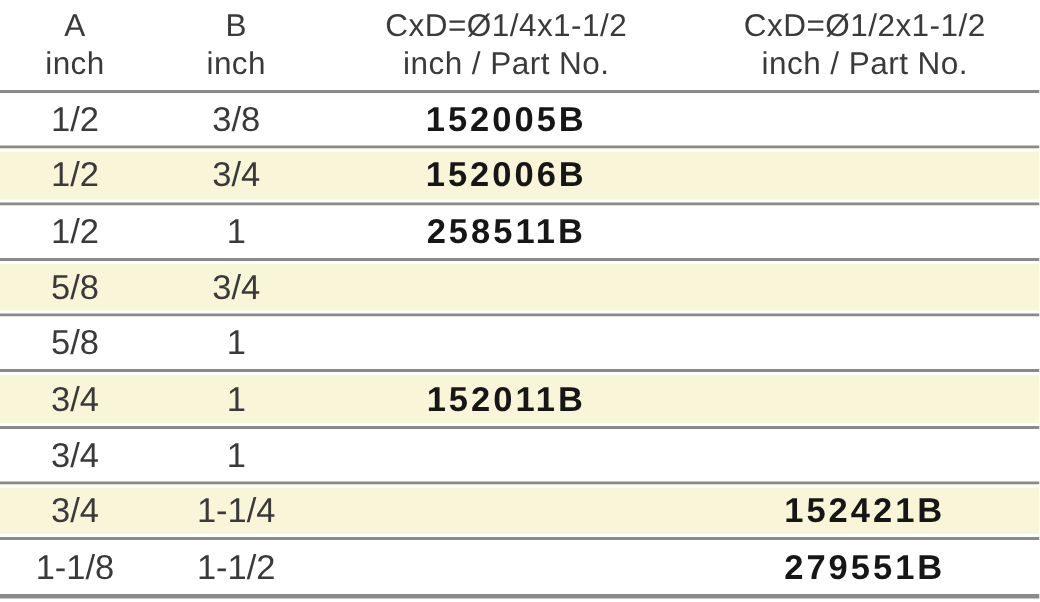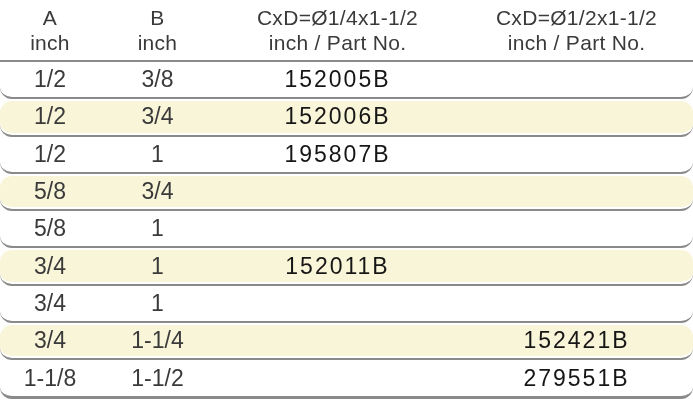--- a/index.html
+++ b/index.html
@@ -31,36 +31,35 @@
     line-height: 25px;
     letter-spacing: 0.3px;
   }
   .data-row {
     display: grid;
     grid-template-columns: 100px 115px 245px 233px;
     height: 35.3px;
     align-items: center;
     border-bottom: 2px solid var(--line, #8a8a8a);
     background: #ffffff;
-    border-radius: 12px;
   }
   .data-row.stripe {
     background: var(--stripe, #f9f5d8);
     box-shadow: inset 0 2px 0 #ffffff, inset 0 -2px 0 #ffffff;
   }
   .data-row:last-child {
     border-bottom-width: 3px;
   }
   .cell {
     text-align: center;
     color: #3a3a3a;
     font-size: 23px;
   }
   .cell.part {
-    font-weight: normal;
+    font-weight: bold;
     color: #161616;
     letter-spacing: 2px;
   }
 </style>
 </head>
 <body>
 
 <div class="parts-table">
 
   <div class="header-row">
@@ -92,21 +91,21 @@
   <div class="data-row stripe">
     <div class="cell">1/2</div>
     <div class="cell">3/4</div>
     <div class="cell part">152006B</div>
     <div class="cell part"></div>
   </div>
 
   <div class="data-row">
     <div class="cell">1/2</div>
     <div class="cell">1</div>
-    <div class="cell part">195807B</div>
+    <div class="cell part">258511B</div>
     <div class="cell part"></div>
   </div>
 
   <div class="data-row stripe">
     <div class="cell">5/8</div>
     <div class="cell">3/4</div>
     <div class="cell part"></div>
   </div>
 
   <div class="data-row">

